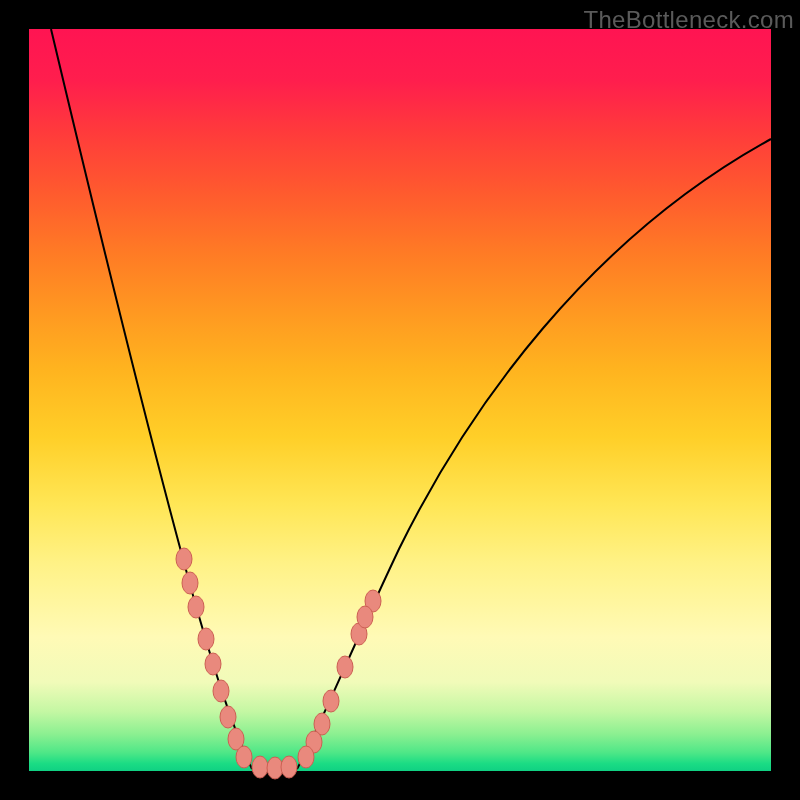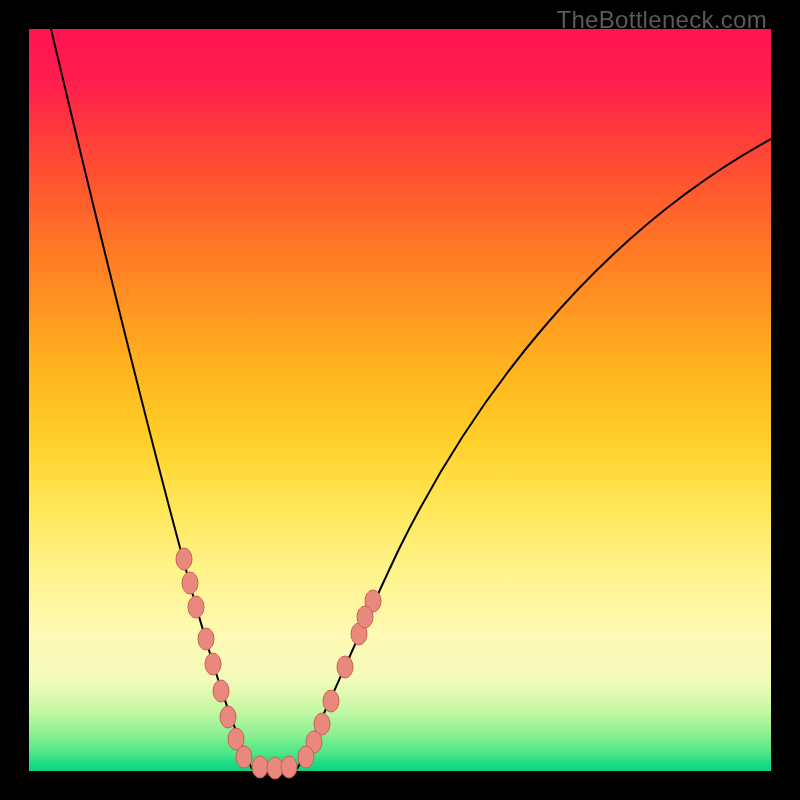--- a/index.html
+++ b/index.html
@@ -7,21 +7,21 @@
     width: 800px;
     height: 800px;
     background: #000;
     position: relative;
     overflow: hidden;
     font-family: Arial, Helvetica, sans-serif;
   }
   .watermark {
     position: absolute;
     top: 6px;
-    right: 33px;
+    right: 6px;
     font-size: 24px;
     color: #5a5a5a;
     letter-spacing: 0.3px;
     z-index: 50;
     pointer-events: none;
   }
   .plot-wrap {
     position: absolute;
     left: 29px;
     top: 29px;

